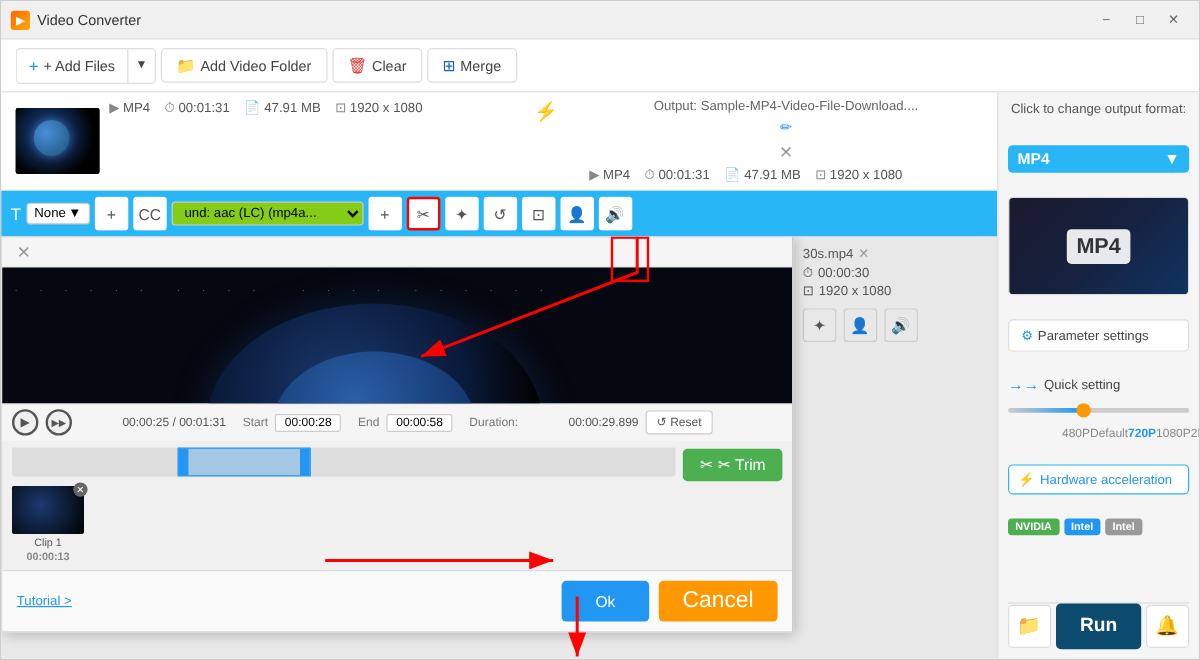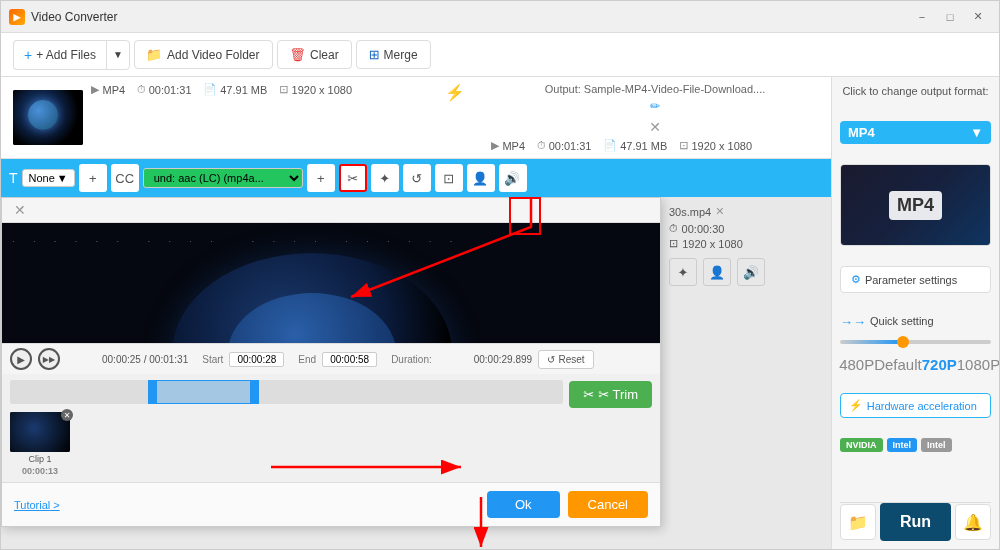--- a/index.html
+++ b/index.html
@@ -216,21 +216,21 @@
       border-radius: 3px;
       display: flex; align-items: center; justify-content: center;
       cursor: pointer;
       font-size: 13px; color: #555;
     }
     .edit-btn.active {
       background: #fff;
       border: 2px solid red;
     }
     .audio-select {
-      background: #22c55e;
+      background: #84cc16;
       border: 1px solid #ccc;
       border-radius: 3px;
       padding: 2px 6px;
       font-size: 11px;
       flex: 1; max-width: 160px;
     }
 
     
     .video-section {
       flex: 1;
@@ -450,21 +450,21 @@
       cursor: pointer;
       font-size: 13px;
     }
     .cancel-btn {
       padding: 6px 20px;
       background: #ff9800;
       color: white;
       border: none;
       border-radius: 4px;
       cursor: pointer;
-      font-size: 13px;
+      font-size: 19px;
     }
 
     
     .right-panel {
       width: 168px;
       background: #f5f5f5;
       border-left: 1px solid #ddd;
       display: flex;
       flex-direction: column;
       padding: 8px;
@@ -539,22 +539,22 @@
     }
     .quality-thumb {
       position: absolute;
       top: 4px; left: 38%;
       width: 12px; height: 12px;
       background: #ff9800;
       border-radius: 50%;
       cursor: pointer;
     }
     .quality-labels {
-      display: flex; justify-content: center;
-      font-size: 15px; color: #888;
+      display: flex; justify-content: space-between;
+      font-size: 10px; color: #888;
       margin-top: 4px;
       margin-left: 45px;
     }
     .quality-labels .active-label { color: #2196F3; font-weight: bold; }
 
     .hw-accel-btn {
       display: flex; align-items: center; gap: 4px;
       padding: 5px 8px;
       border: 1px solid #29b6f6;
       border-radius: 4px;

